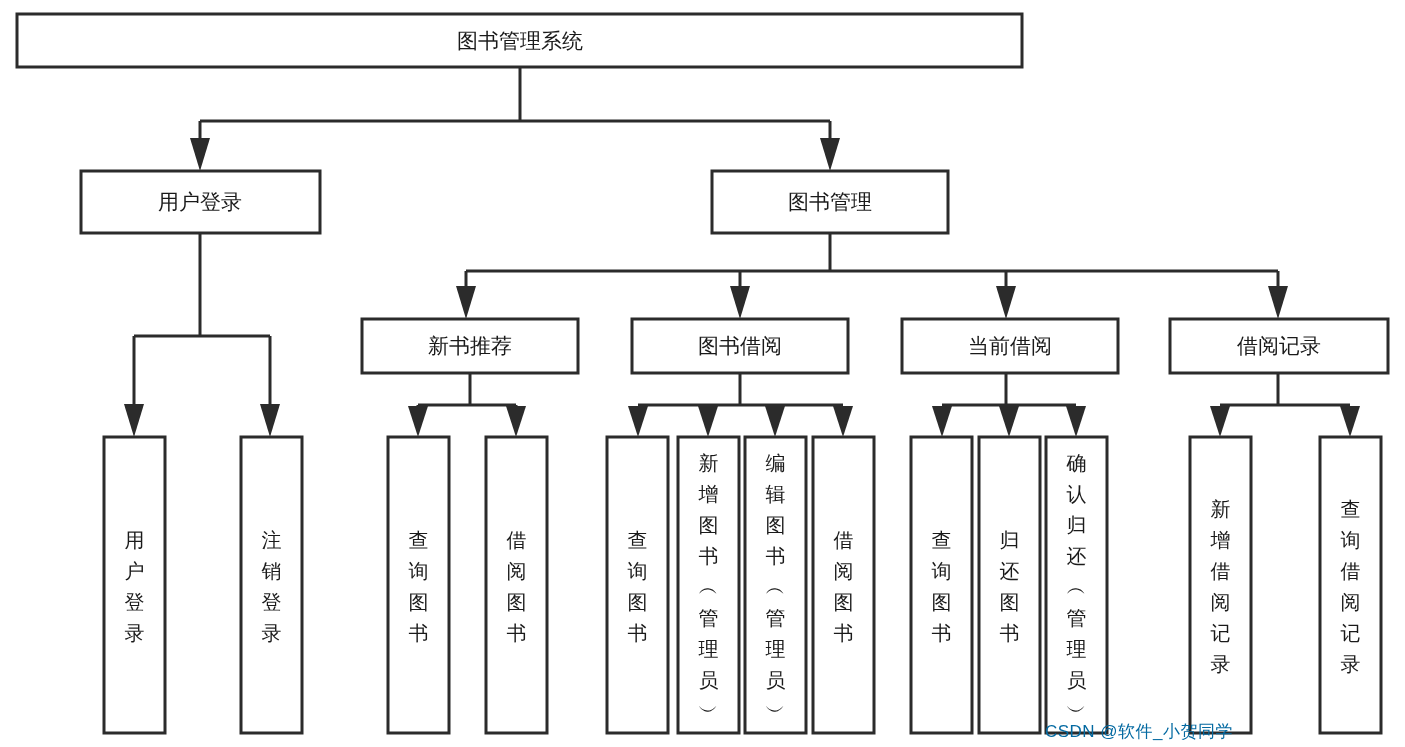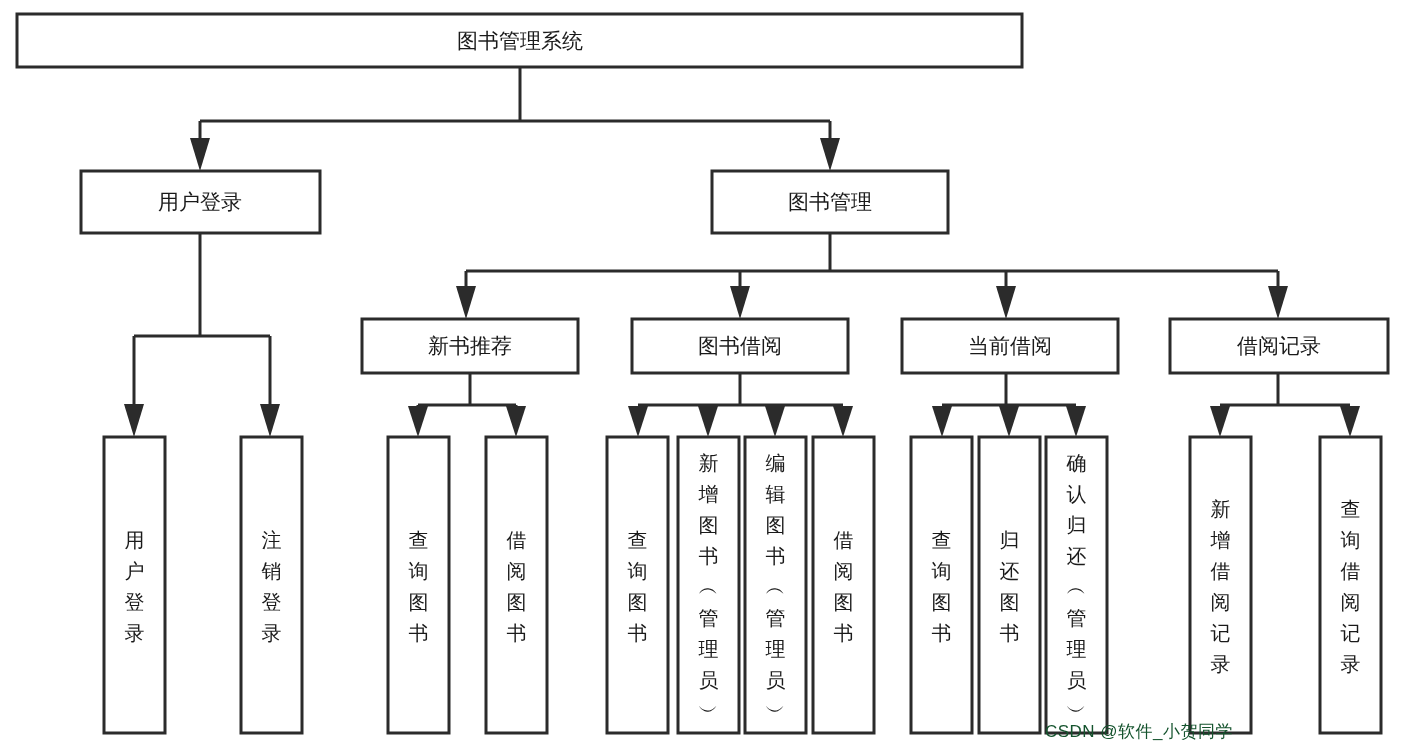--- a/index.html
+++ b/index.html
@@ -17,21 +17,21 @@
     font-family:"Liberation Sans","DejaVu Sans",sans-serif;
     font-size:21px;fill:#1a1a1a;text-anchor:middle;dominant-baseline:middle;
   }
   .node-label-v{
     font-family:"Liberation Sans","DejaVu Sans",sans-serif;
     font-size:20px;fill:#1a1a1a;text-anchor:middle;
   }
   .watermark{
     position:absolute;right:10px;bottom:4px;
     font-family:"Liberation Sans","DejaVu Sans",sans-serif;
-    font-size:17px;color:#14532d;letter-spacing:.5px;
+    font-size:17px;color:#0369a1;letter-spacing:.5px;
     white-space:nowrap;pointer-events:none;user-select:none;
   }
 </style>
 </head>
 <body>
 
 <div id="diagram-root">
 
   <svg id="diagram-svg" viewBox="0 0 1405 747" xmlns="http://www.w3.org/2000/svg">
 

